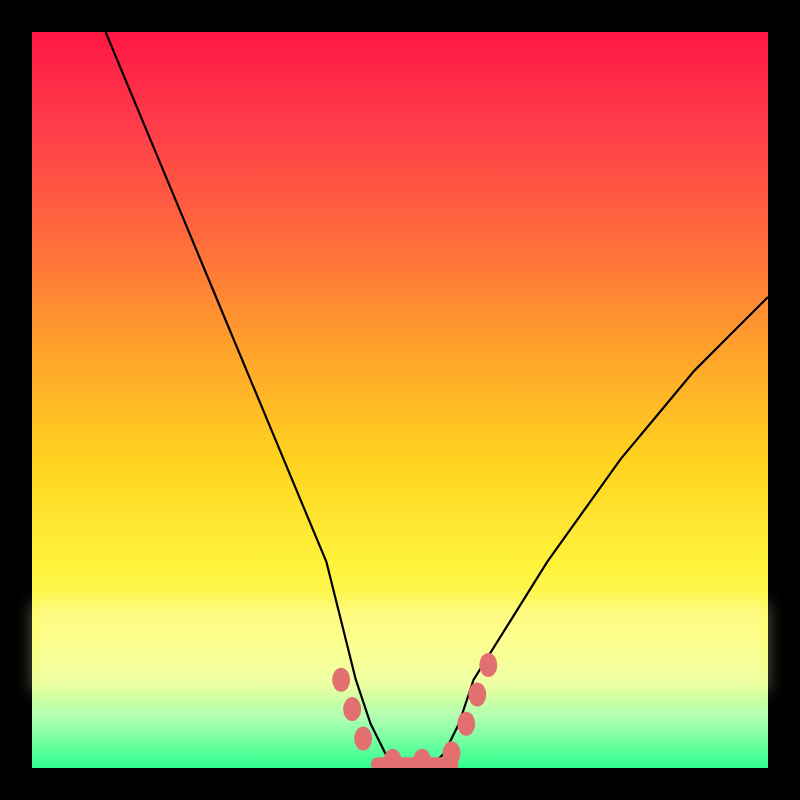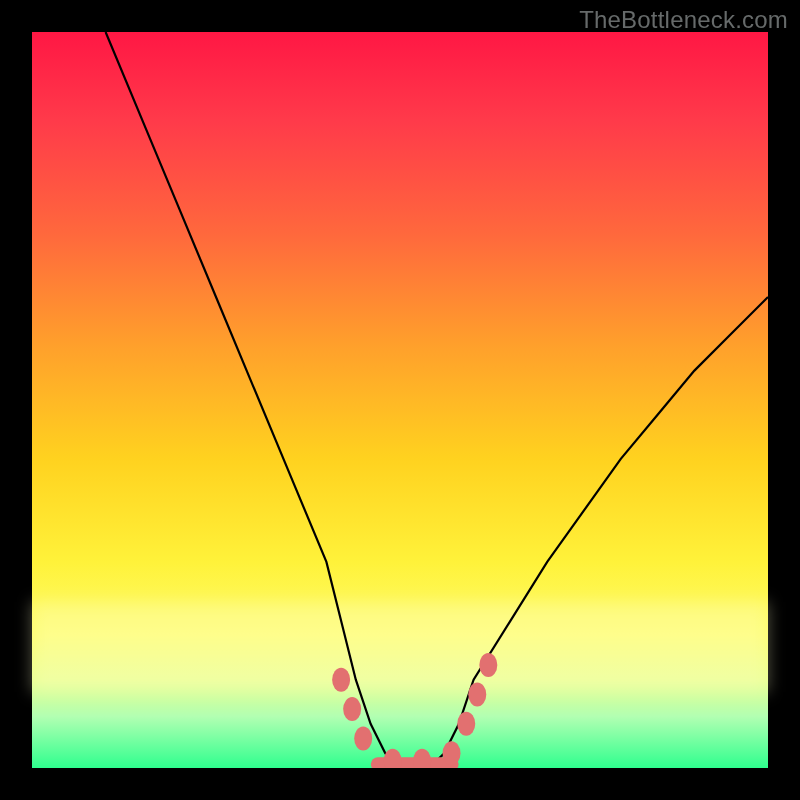--- a/index.html
+++ b/index.html
@@ -62,21 +62,20 @@
     top: 0;
     left: 0;
     width: 736px;
     height: 736px;
   }
 </style>
 </head>
 <body>
 
 <div class="frame">
-  <div class="watermark">TheBottleneck.com</div>
 
   <div class="plot-area">
     <div class="glow-band"></div>
 
     <svg class="curve" viewBox="0 0 736 736">
       <path id="curve-path" fill="none" stroke="#000000" stroke-width="2.2" d="M73.6 0.0 L110.4 88.3 L147.2 176.6 L184.0 265.0 L220.8 353.3 L257.6 441.6 L294.4 529.9 L309.1 588.8 L323.8 647.7 L338.6 691.8 L353.3 721.3 L368.0 736.0 L382.7 736.0 L397.4 736.0 L412.2 721.3 L426.9 691.8 L441.6 647.7 L478.4 588.8 L515.2 529.9 L552.0 478.4 L588.8 426.9 L625.6 382.7 L662.4 338.6 L699.2 301.8 L736.0 265.0"></path>
       <path id="bottom-bar" fill="none" stroke="#e27070" stroke-width="14" stroke-linecap="round" d="M345.91999999999996 732.32 L419.52 732.32"></path>
       <g id="markers">
           <ellipse cx="309.12" cy="647.6800000000001" rx="9" ry="12" fill="#e27070"></ellipse>
           <ellipse cx="320.16" cy="677.12" rx="9" ry="12" fill="#e27070"></ellipse>

